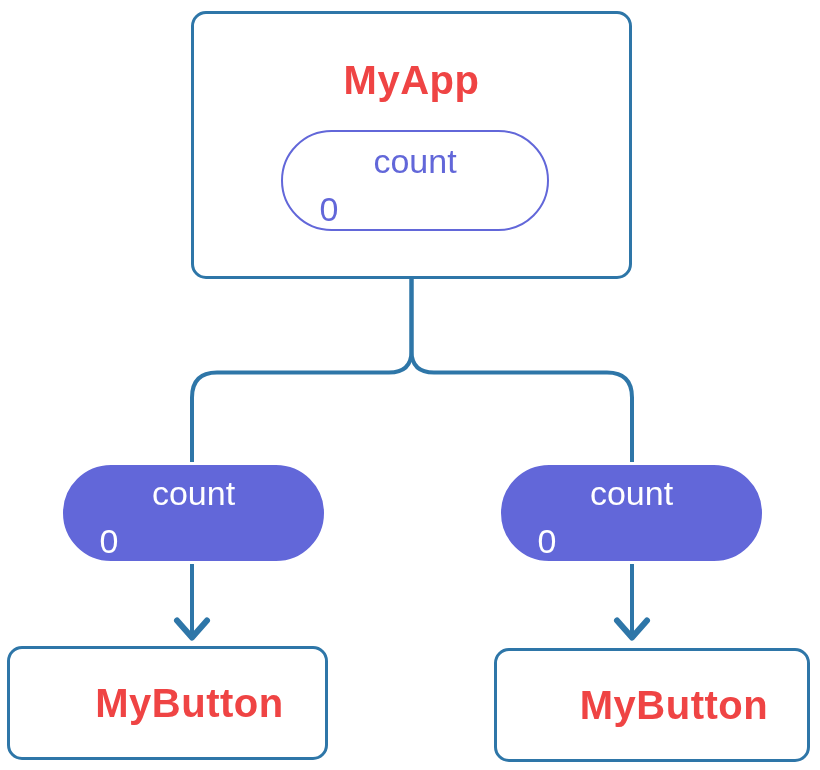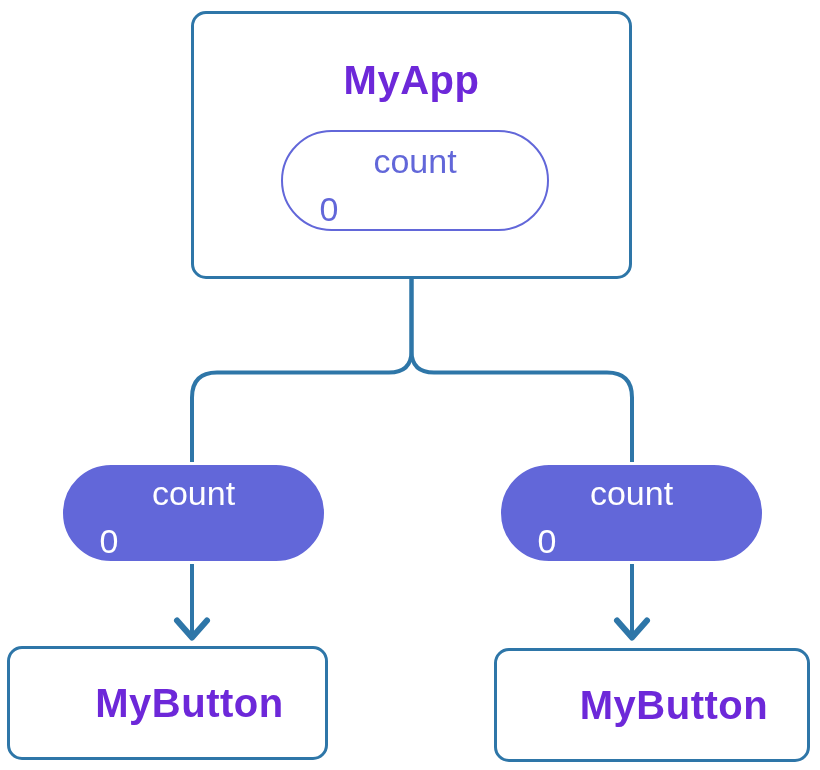--- a/index.html
+++ b/index.html
@@ -21,21 +21,21 @@
     position: absolute;
     background: #ffffff;
     border: 3px solid #2E76A8;
     border-radius: 15px;
     box-sizing: border-box;
     z-index: 2;
   }
   .root-card { left: 191px; top: 11px; width: 441px; height: 268px; }
   .card-title {
     text-align: center;
-    color: #6d28d9;
+    color: #ef4444;
     font-size: 40px;
     font-weight: 700;
     letter-spacing: 0.5px;
   }
   .root-card .card-title { margin-top: 44px; }
   .pill {
     position: absolute;
     display: flex;
     align-items: stretch;
     box-sizing: border-box;

